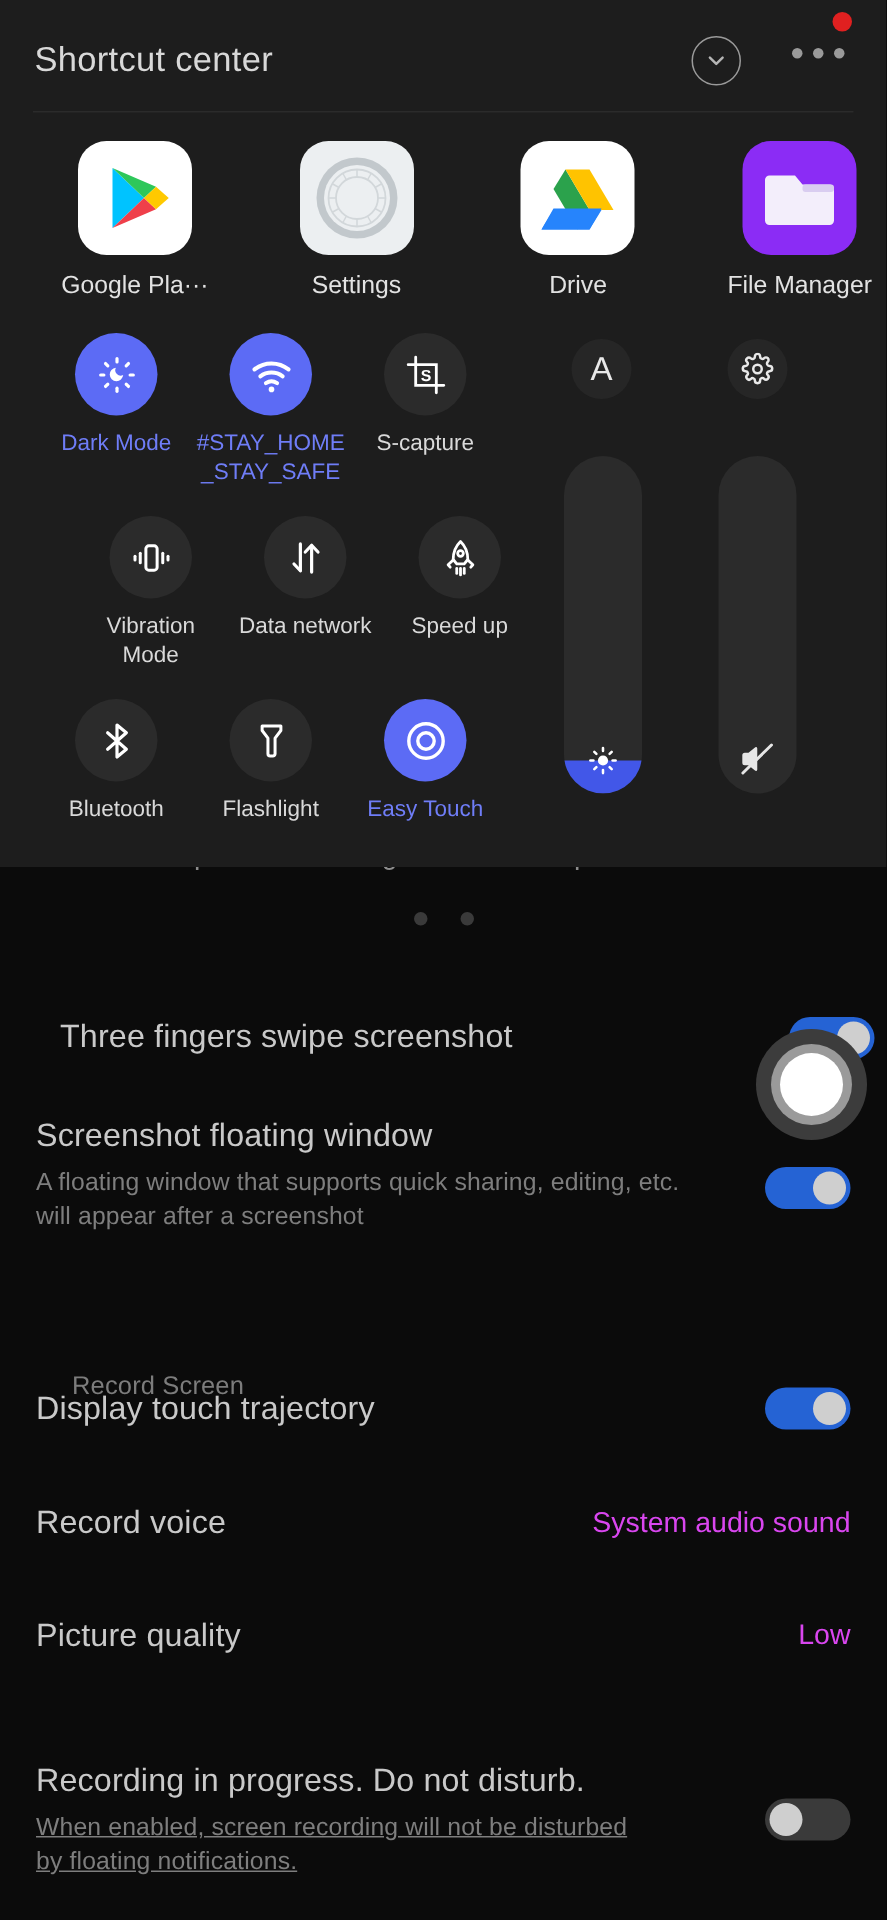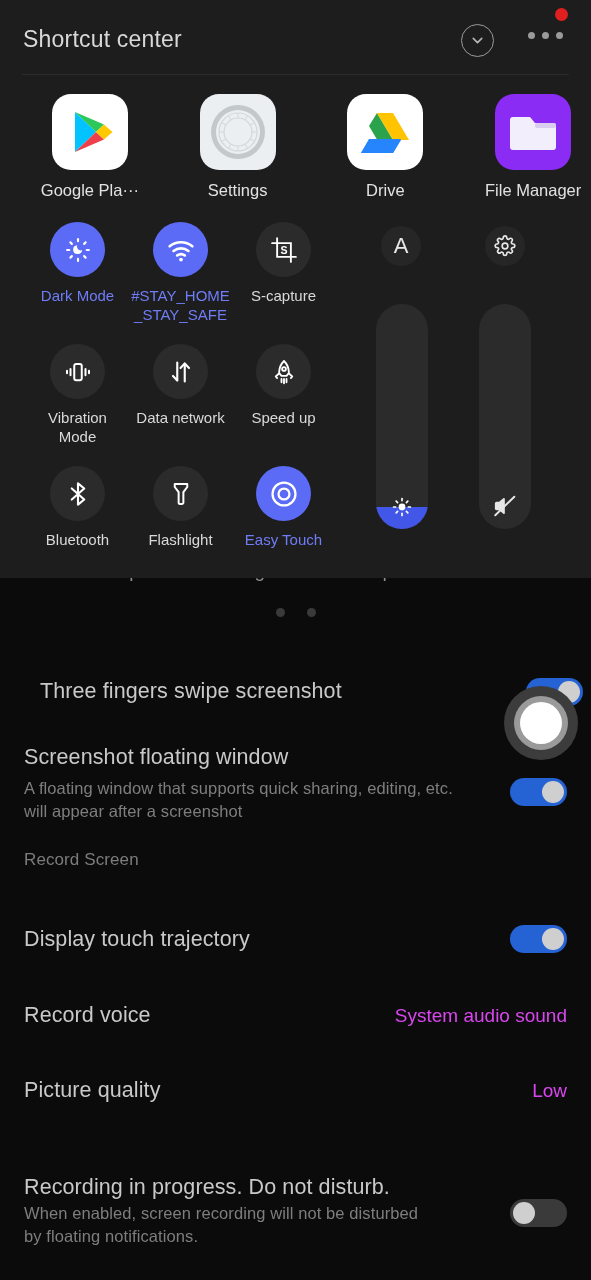--- a/index.html
+++ b/index.html
@@ -129,21 +129,21 @@
     <div class="row row-flex" style="top:742px;">
       <div class="texts">
         <div class="title">Screenshot floating window</div>
         <div class="sub" style="margin-top:5px; max-width:430px;">A floating window that supports quick sharing, editing, etc. will appear after a screenshot</div>
       </div>
       <div class="toggle on" style="margin-top:36px;">
         <span class="knob"></span>
       </div>
     </div>
 
-    <div class="section-label" style="top:850px;">Record Screen</div>
+    <div class="section-label" style="top:914px;margin-left:24px;">Record Screen</div>
 
     <div class="row row-flex" style="top:924px;">
       <div class="texts">
         <div class="title">Display touch trajectory</div>
       </div>
       <div class="toggle on" style="margin-top:1px;">
         <span class="knob"></span>
       </div>
     </div>
 
@@ -157,21 +157,21 @@
     <div class="row row-flex" style="top:1075px;">
       <div class="texts">
         <div class="title">Picture quality</div>
       </div>
       <div class="value" style="margin-top:5px;">Low</div>
     </div>
 
     <div class="row row-flex" style="top:1172px;">
       <div class="texts">
         <div class="title">Recording in progress. Do not disturb.</div>
-        <div class="sub" style="max-width:415px;">When enabled, screen recording will not be disturbed by floating notifications.</div>
+        <div class="sub" style="margin-top:5px; max-width:415px;text-decoration:underline;">When enabled, screen recording will not be disturbed by floating notifications.</div>
       </div>
       <div class="toggle off" style="margin-top:27px;">
         <span class="knob"></span>
       </div>
     </div>
   </div>
 
   <div class="panel">
 
     <div class="panel-head">
@@ -305,21 +305,21 @@
             <svg width="30" height="30" viewBox="0 0 24 24" fill="none" stroke="#fff" stroke-width="1.5" stroke-linecap="round">
               <path d="M6.5 2.5v15h15"></path>
               <path d="M2.5 6.5h15v15"></path>
               <text x="12" y="15.4" font-size="8.5" font-family="Liberation Sans, sans-serif" font-weight="bold" fill="#fff" stroke="none" text-anchor="middle">S</text>
             </svg>
           </div>
           <div class="tile-label">S-capture</div>
         </div>
       </div>
 
-      <div class="tile-row" style="margin-top:20px;">
+      <div class="tile-row" style="margin-top:20px;justify-content:flex-end;">
         <div class="tile">
           <div class="tile-ico">
             <svg width="30" height="30" viewBox="0 0 24 24" fill="none" stroke="#fff" stroke-width="1.6" stroke-linecap="round">
               <rect x="9" y="5.5" width="6" height="13" rx="1.6"></rect>
               <line x1="6" y1="9.5" x2="6" y2="14.5"></line>
                 <line x1="3.2" y1="11" x2="3.2" y2="13"></line>
               <line x1="18" y1="9.5" x2="18" y2="14.5"></line>
                 <line x1="20.8" y1="11" x2="20.8" y2="13"></line>
             </svg>
           </div>

